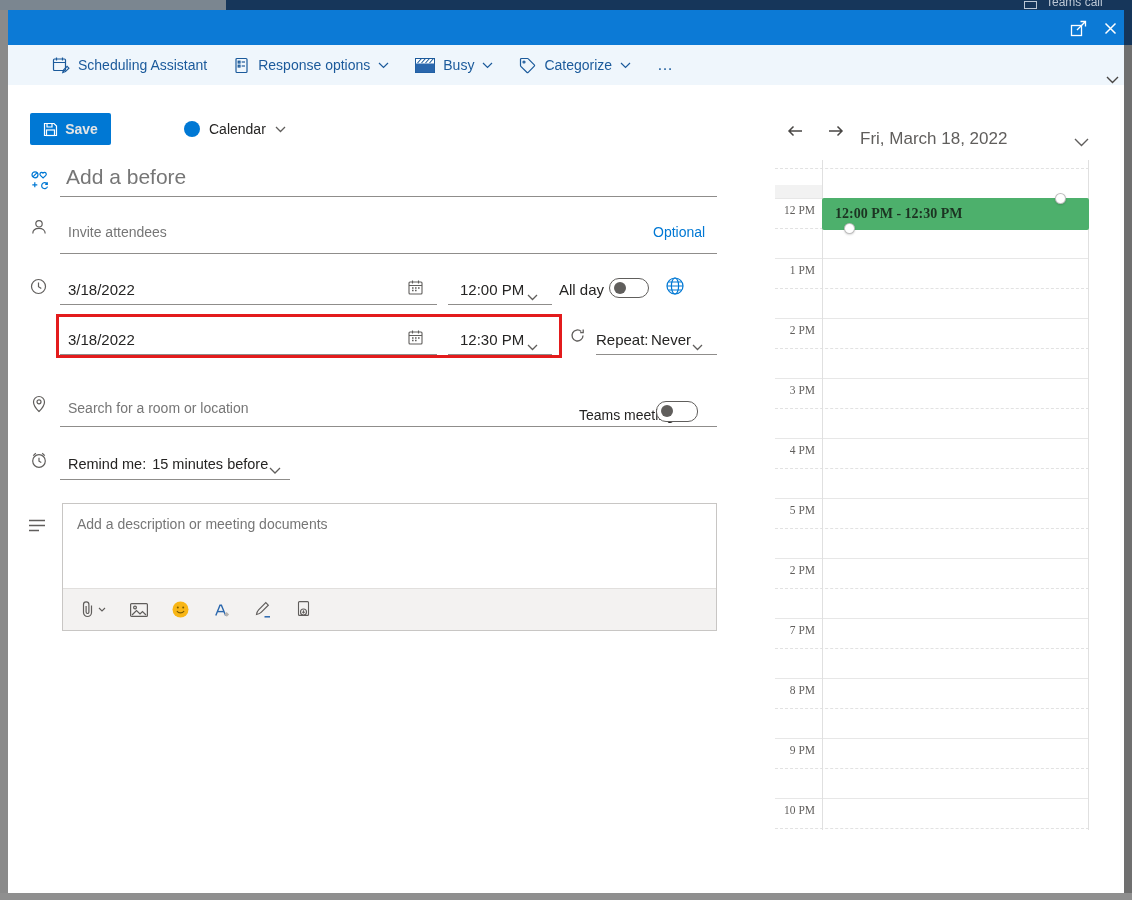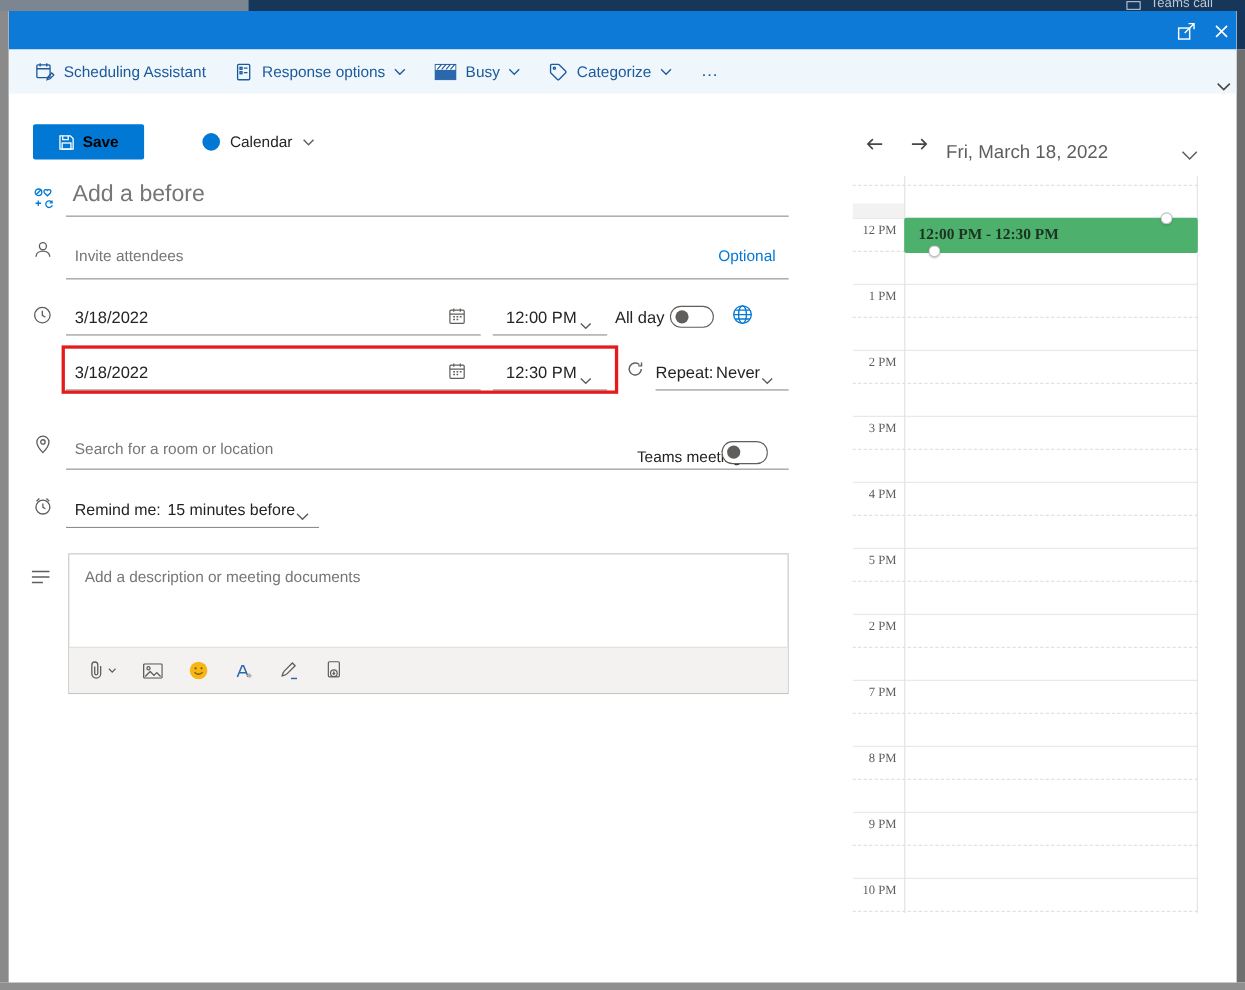--- a/index.html
+++ b/index.html
@@ -15,26 +15,26 @@
   .frame-left { position:absolute; left:0; top:10px; width:8px; height:883px; background:#8a8a8a; }
   .frame-right { position:absolute; left:1124px; top:45px; width:8px; height:848px; background:#6f6f6f; }
   .frame-right-top { position:absolute; left:1124px; top:10px; width:8px; height:35px; background:#15355a; }
   .frame-bottom { position:absolute; left:0; top:893px; width:1132px; height:7px; background:#8f8f8f; }
 
   .dialog { position:absolute; left:8px; top:10px; width:1116px; height:883px; background:#fff; overflow:hidden; }
 
   .titlebar { position:absolute; left:0; top:0; width:1116px; height:35px; background:var(--titlebar_blue,#0c7ad6); }
   .tb-btn { position:absolute; top:7px; width:22px; height:22px; display:flex; align-items:center; justify-content:center; cursor:pointer; }
 
-  .toolbar { position:absolute; left:0; top:35px; width:1116px; height:40px; background:var(--toolbar_bg,#eff6fc); display:flex; align-items:center; padding-left:24px; gap:26px; }
+  .toolbar { position:absolute; left:0; top:35px; width:1116px; height:40px; background:var(--toolbar_bg,#eff6fc); display:flex; align-items:center; padding-left:44px; gap:26px; }
   .tb-item { display:flex; align-items:center; gap:8px; font-size:14px; color:var(--toolbar_text,#1b5a9b); cursor:pointer; white-space:nowrap; }
   .tb-more { font-size:16px; color:var(--toolbar_text,#1b5a9b); letter-spacing:1px; cursor:pointer; }
   .collapse-chip { position:absolute; left:1098px; top:60px; cursor:pointer; }
 
-  .save-btn { position:absolute; left:22px; top:103px; width:101px; height:32px; background:var(--accent_blue,#0078d4); color:#000000; border:none; border-radius:2px; font-size:14px; font-weight:bold; display:flex; align-items:center; justify-content:center; gap:7px; cursor:pointer; font-family:"Liberation Sans",sans-serif; }
+  .save-btn { position:absolute; left:22px; top:103px; width:81px; height:32px; background:var(--accent_blue,#0078d4); color:#e5e5e5; border:none; border-radius:2px; font-size:14px; font-weight:bold; display:flex; align-items:center; justify-content:center; gap:7px; cursor:pointer; font-family:"Liberation Sans",sans-serif; }
   .cal-select { position:absolute; left:128px; top:109px; height:20px; display:flex; align-items:center; gap:9px; cursor:pointer; font-size:14px;margin-left:48px; }
   .cal-dot { width:16px; height:16px; border-radius:50%; background:var(--accent_blue,#0078d4); }
 
   .ph { color:var(--placeholder_gray,#767676); }
   .u { position:absolute; height:1px; background:#8f8d8b; }
   .fieldtxt { position:absolute; font-size:15px; color:#252423; white-space:nowrap; }
 
   .red-box { position:absolute; left:48px; top:304px; width:506px; height:44px; border:3px solid var(--annotation_red,#e31b1c); z-index:6; pointer-events:none; }
 
   .toggle { position:absolute; width:40px; height:20px; border:1px solid #605e5c; border-radius:10px; background:#fff; cursor:pointer; }

